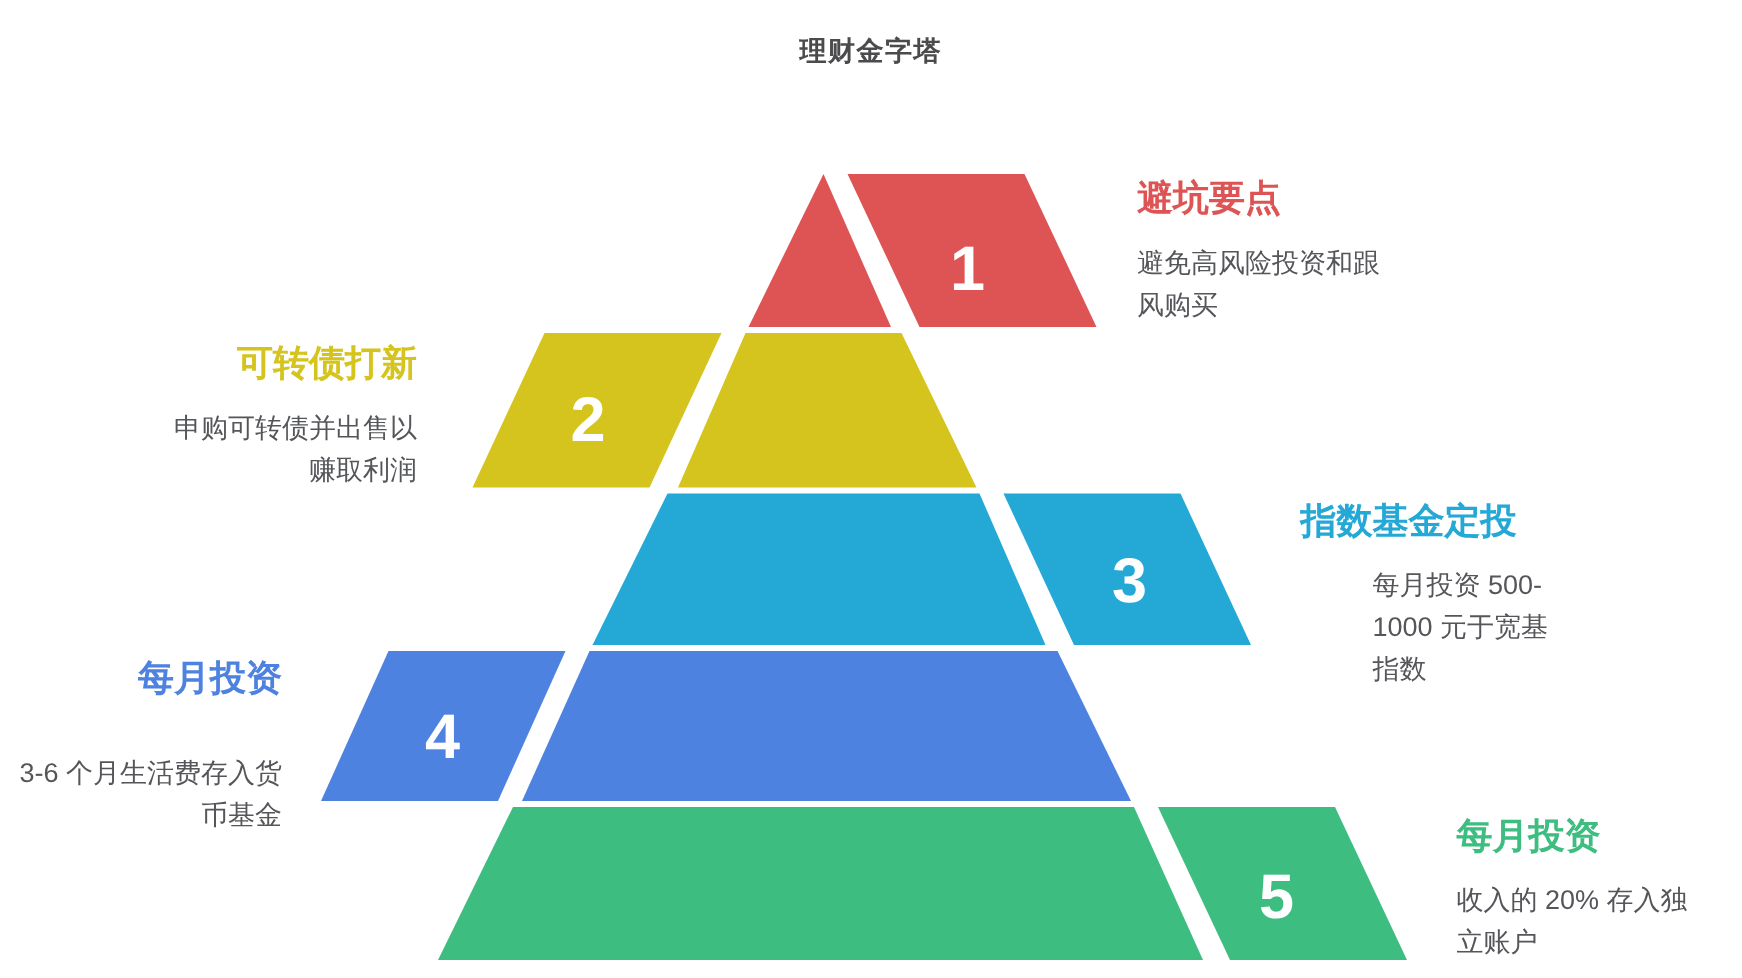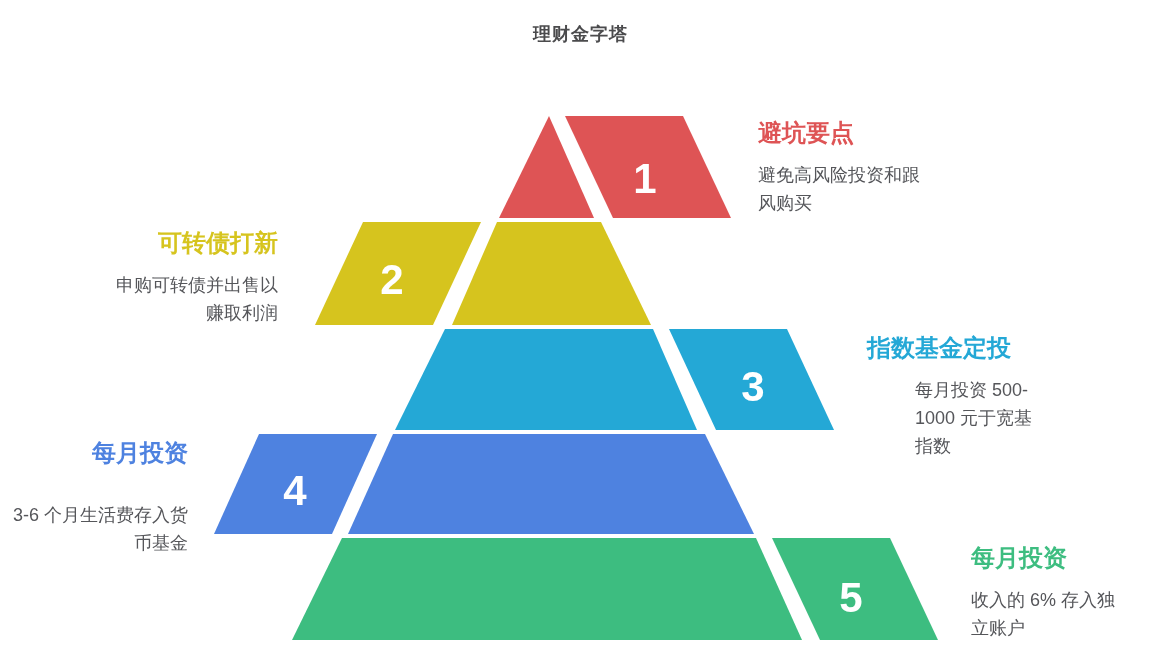--- a/index.html
+++ b/index.html
@@ -82,16 +82,16 @@
     <div class="label-desc" style="color: rgb(85, 86, 90); margin-left: 48px;">每月投资 500-1000 元于宽基指数</div>
   </div>
 
   <div class="label-block align-right" id="label-4">
     <div class="label-title" style="color: rgb(78, 130, 224);">每月投资</div>
     <div class="label-desc" style="color: rgb(85, 86, 90); margin-top: 33px;">3-6 个月生活费存入货币基金</div>
   </div>
 
   <div class="label-block" id="label-5">
     <div class="label-title" style="color: rgb(61, 189, 128);">每月投资</div>
-    <div class="label-desc" style="color: rgb(85, 86, 90);">收入的 6% 存入独立账户</div>
+    <div class="label-desc" style="color: rgb(85, 86, 90);">收入的 20% 存入独立账户</div>
   </div>
 
 </div>
 
 </body></html>

